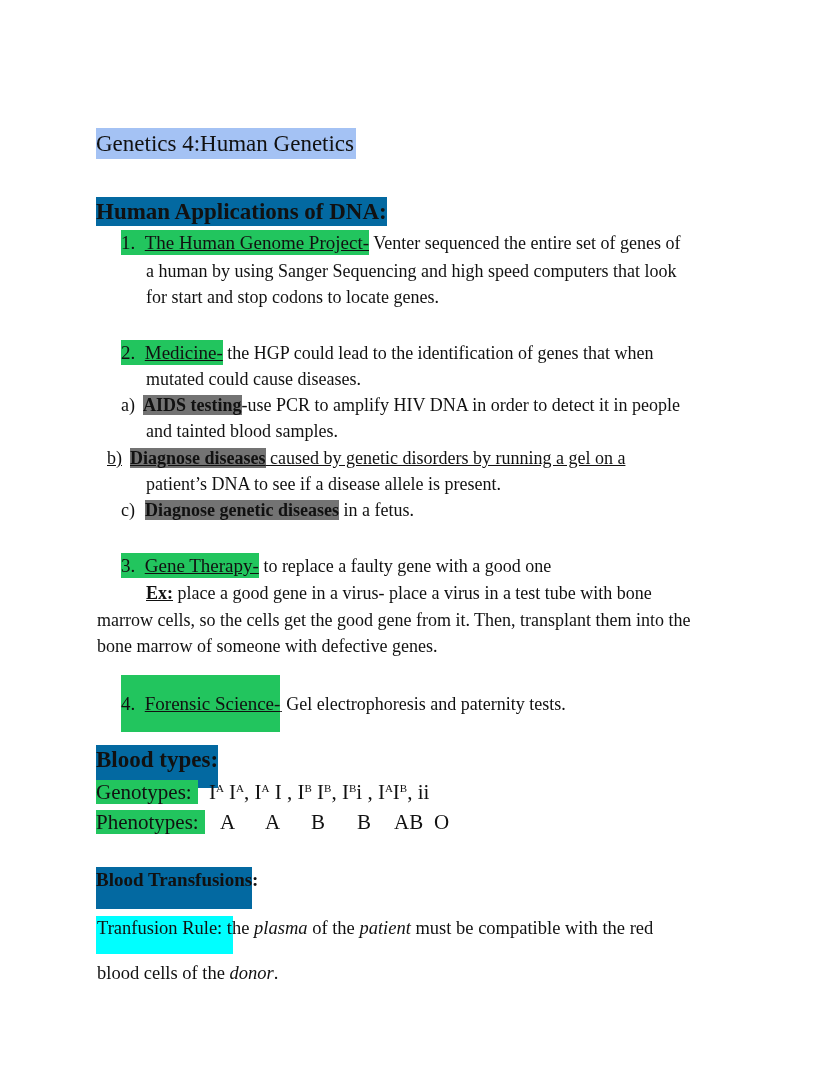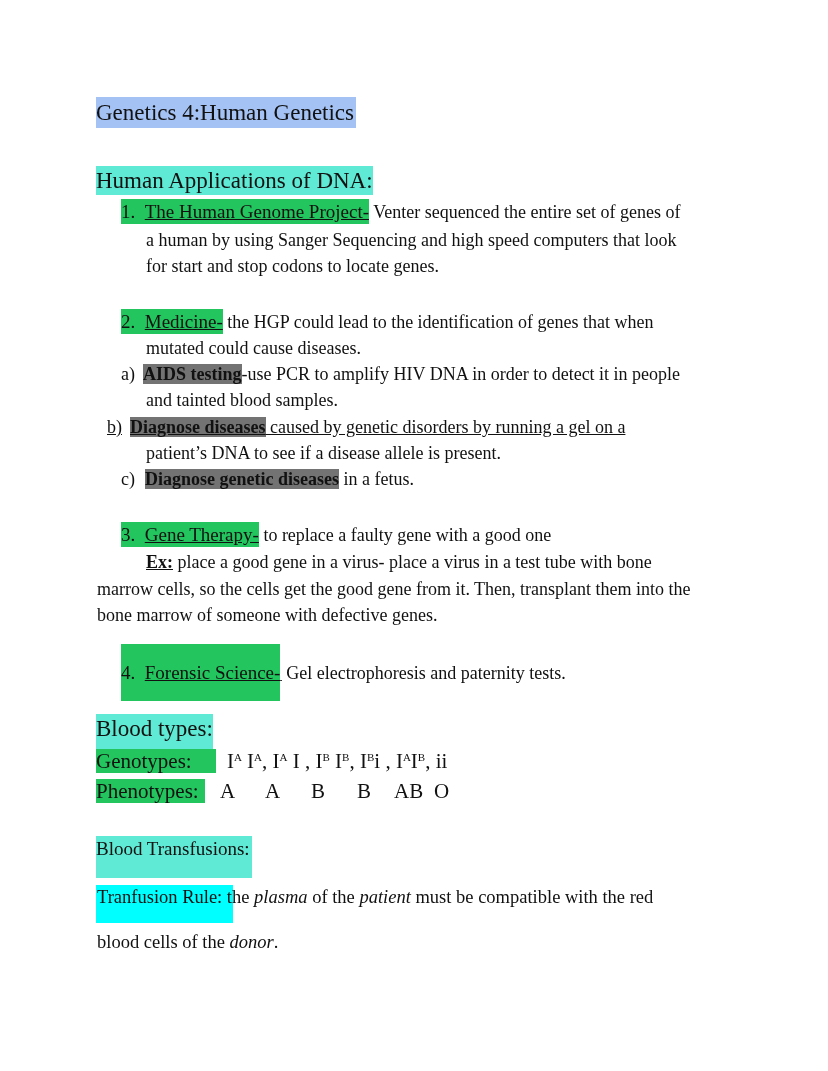--- a/index.html
+++ b/index.html
@@ -1,23 +1,23 @@
 <!DOCTYPE html>
 <html><head>
   <meta charset="utf-8">
   <style>
     html, body { margin: 0; padding: 0; background: #ffffff; }
     body {
       width: 828px; height: 1071px; position: relative; overflow: hidden;
       font-family: "Liberation Serif", "DejaVu Serif", serif;
       color: #111111;
     }
-    .abs { position: absolute; white-space: nowrap; }
+    .abs { position: absolute; white-space: nowrap; margin-top: 31px; }
     .hl-blue { background: #a4c2f4; }
-    .hl-mag { background: #5eead4; }
+    .hl-mag { background: #0369a1; font-weight: bold; }
     .hl-cyan { background: #22c55e; }
     .hl-yel { background: #737373; }
     .u { text-decoration: underline; }
     .b { font-weight: bold; }
     .i { font-style: italic; }
     .body-text { font-size: 18px; line-height: 26px; }
     .big { font-size: 23px; }
     sup { font-size: 11px; vertical-align: 0; position: relative; top: -7px; }
   </style>
 </head>
@@ -61,21 +61,21 @@
 <div class="abs body-text" style="left:97px; top:576px;">marrow cells, so the cells get the good gene from it. Then, transplant them into the</div>
 <div class="abs body-text" style="left:97px; top:602px;">bone marrow of someone with defective genes.</div>
 
 <div class="abs body-text" style="left:121px; top:660px; font-size:19px;">
   <span class="hl-cyan" style="padding:18px 0;"><span>4.</span>&nbsp;&nbsp;<span class="u">Forensic Science-</span></span><span class="u" style="font-size:18px;"> </span><span style="font-size:18px;"> Gel electrophoresis and paternity tests.</span>
 </div>
 
 <div class="abs hl-mag big" style="left:96px; top:714px; height:43px; line-height:29px;">Blood types:</div>
 
 <div class="abs" style="left:96px; top:747px; font-size:21px; line-height:28px;">
-  <span class="hl-cyan" style="padding-right:24px;">Genotypes:</span>
+  <span class="hl-cyan" style="padding-right:6px;">Genotypes:</span>
   <span style="margin-left:6px;">
     I<sup>A</sup> I<sup>A</sup>, I<sup>A</sup> I , I<sup>B</sup> I<sup>B</sup>, I<sup>B</sup>i , I<sup>A</sup>I<sup>B</sup>, ii
   </span>
 </div>
 
 <div class="abs" style="left:96px; top:777px; font-size:21px; line-height:28px;">
   <span class="hl-cyan" style="padding-right:6px;">Phenotypes:</span>
   <span style="position:absolute; left:124px;">A</span>
   <span style="position:absolute; left:169px;">A</span>
   <span style="position:absolute; left:215px;">B</span>

